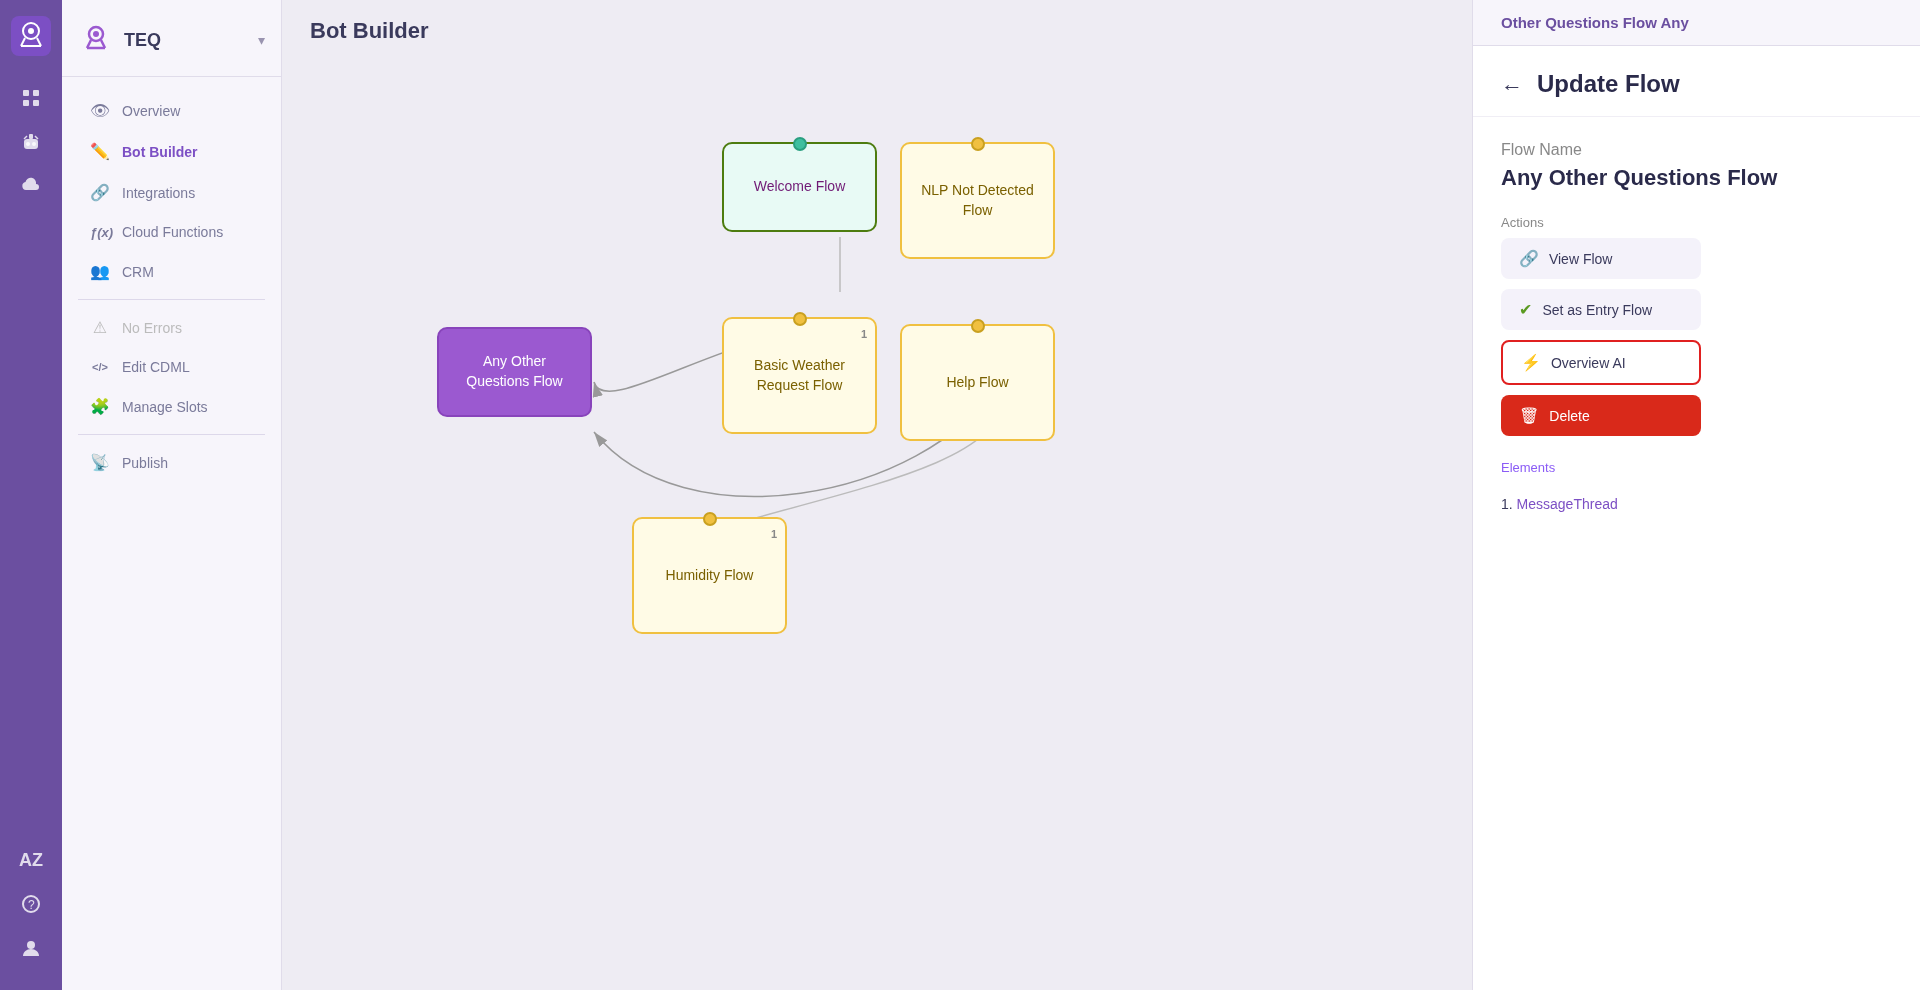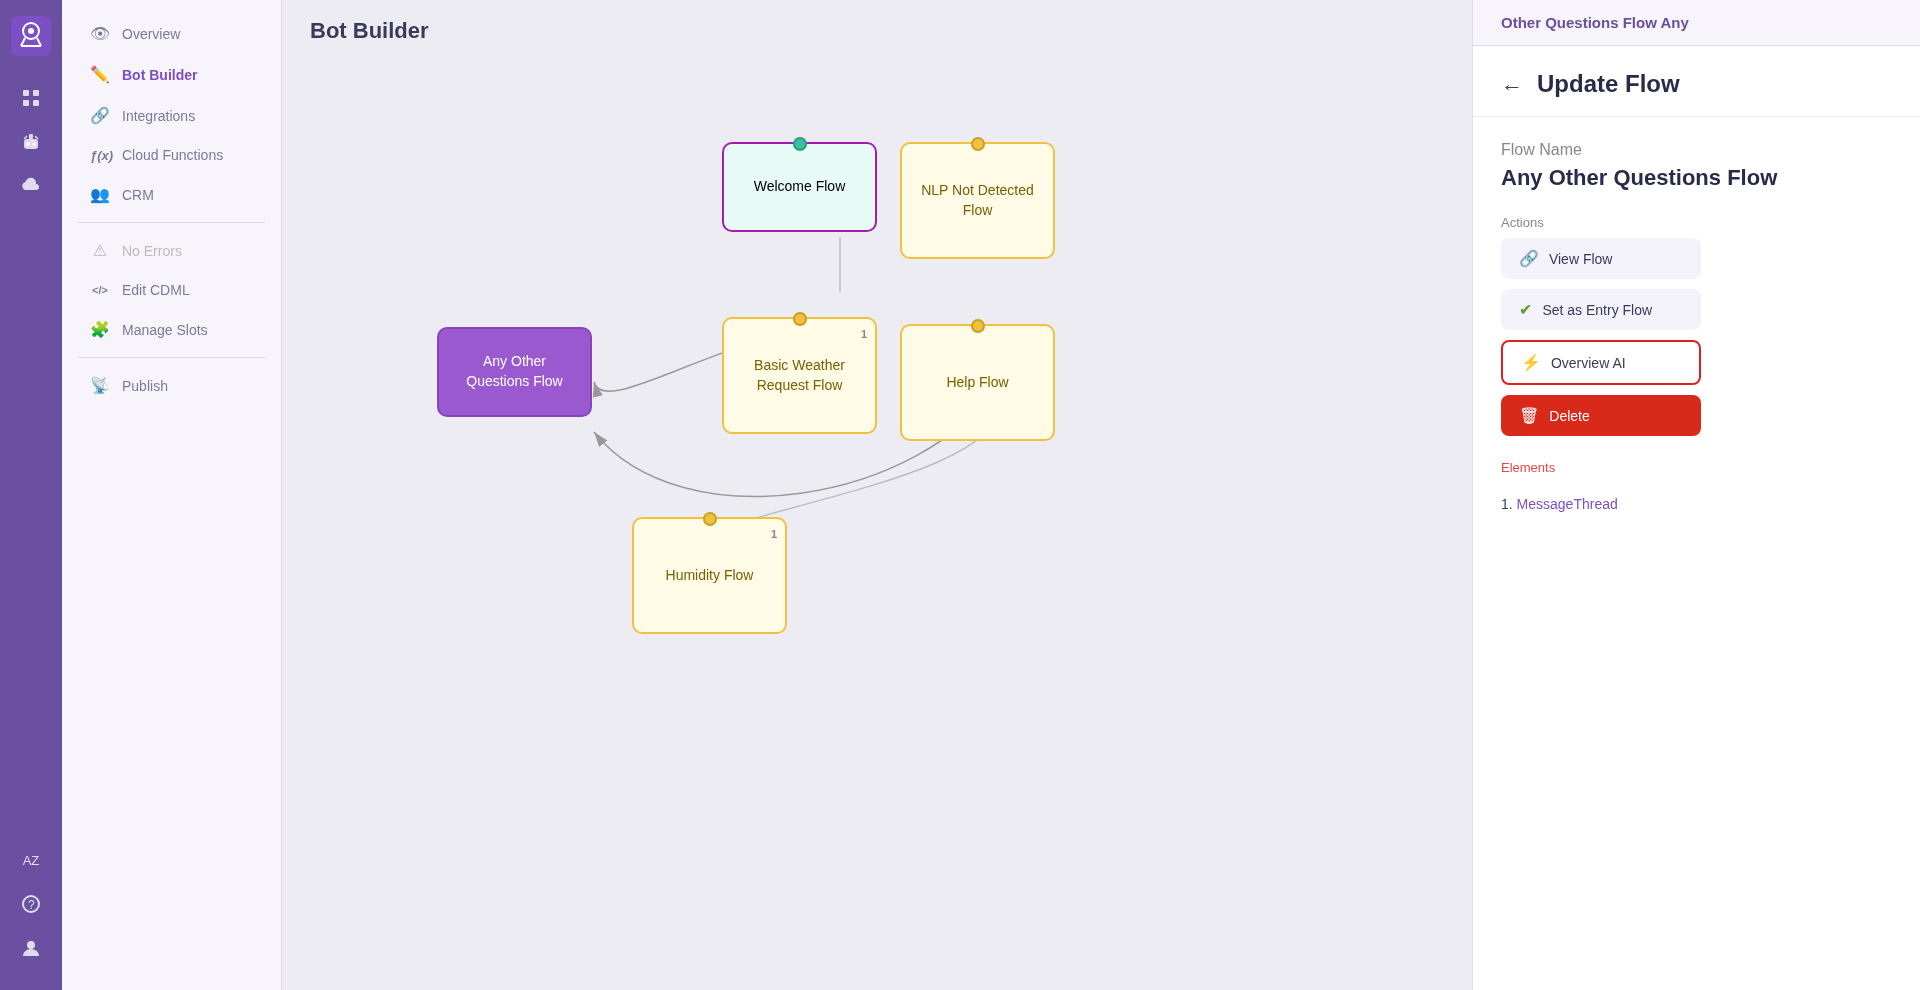--- a/index.html
+++ b/index.html
@@ -125,22 +125,22 @@
     }
     .flow-node-yellow {
       background: #fffbe6;
       border: 2px solid #f0c040;
       color: #7a6000;
       width: 155px;
       height: 117px;
     }
     .flow-node-teal {
       background: #e8faf5;
-      border: 2px solid #a21caf;
-      color: #000000;
+      border: 2px solid #4d7c0f;
+      color: #701a75;
       width: 155px;
       height: 90px;
     }
     .flow-node-purple {
       background: #9b59d0;
       border: 2px solid #8844bb;
       color: #fff;
       width: 155px;
       height: 90px;
       border-radius: 10px;
@@ -248,21 +248,21 @@
     }
     .action-btn.delete-btn {
       background: #d9291a;
       color: #fff;
     }
     .elements-section {
       margin-top: 24px;
     }
     .elements-label {
       font-size: 13px;
-      color: #ef4444;
+      color: #8b5cf6;
       font-weight: 500;
       margin-bottom: 10px;
     }
     .element-link {
       color: #7c4fc4;
       font-size: 14px;
       font-weight: 500;
       text-decoration: none;
       cursor: pointer;
     }
@@ -314,37 +314,50 @@
       <line x1="14" y1="4" x2="17" y2="7" stroke="rgba(255,255,255,0.8)" stroke-width="1.5"></line>
     </svg>
   </div>
   <div class="icon-bar-icon">
     <svg width="20" height="20" viewBox="0 0 20 20" fill="rgba(255,255,255,0.8)">
       <path d="M5 14a4 4 0 01-.5-7.9A5 5 0 0115 8a3 3 0 010 6H5z"></path>
     </svg>
   </div>
   <div class="icon-bar-spacer"></div>
   <div class="icon-bar-bottom">
-    <div class="icon-bar-icon" style="color:rgba(255,255,255,0.8);font-size:13px;font-weight:400;">AZ</div>
+    <div class="icon-bar-icon" style="color:rgba(255,255,255,0.8);font-size:18px;font-weight:700;">AZ</div>
     <div class="icon-bar-icon">
       <svg width="20" height="20" viewBox="0 0 20 20" fill="rgba(255,255,255,0.8)">
         <circle cx="10" cy="10" r="8" stroke="rgba(255,255,255,0.8)" stroke-width="2" fill="none"></circle>
         <text x="7" y="15" font-size="12" fill="rgba(255,255,255,0.8)">?</text>
       </svg>
     </div>
     <div class="icon-bar-icon">
       <svg width="20" height="20" viewBox="0 0 20 20" fill="rgba(255,255,255,0.8)">
         <circle cx="10" cy="7" r="4"></circle>
         <path d="M2 18c0-4 3.6-7 8-7s8 3 8 7"></path>
       </svg>
     </div>
   </div>
 </div>
 
 <div class="sidebar">
+  <div class="sidebar-header">
+    <div>
+      <svg width="36" height="36" viewBox="0 0 36 36">
+        <circle cx="18" cy="14" r="7" fill="none" stroke="#9b59d0" stroke-width="2.5"></circle>
+        <circle cx="18" cy="14" r="3" fill="#9b59d0"></circle>
+        <line x1="13" y1="20" x2="9" y2="28" stroke="#9b59d0" stroke-width="2.5"></line>
+        <line x1="23" y1="20" x2="27" y2="28" stroke="#9b59d0" stroke-width="2.5"></line>
+        <line x1="9" y1="28" x2="27" y2="28" stroke="#9b59d0" stroke-width="2.5"></line>
+      </svg>
+    </div>
+    <span class="sidebar-brand">TEQ</span>
+    <span class="sidebar-dropdown-icon">▾</span>
+  </div>
   <div class="sidebar-nav">
     <div class="sidebar-item">
       <span class="sidebar-item-icon">👁</span>
       <span>Overview</span>
     </div>
     <div class="sidebar-item active">
       <span class="sidebar-item-icon" style="color:#7c4fc4;">✏️</span>
       <span>Bot Builder</span>
     </div>
     <div class="sidebar-item">

